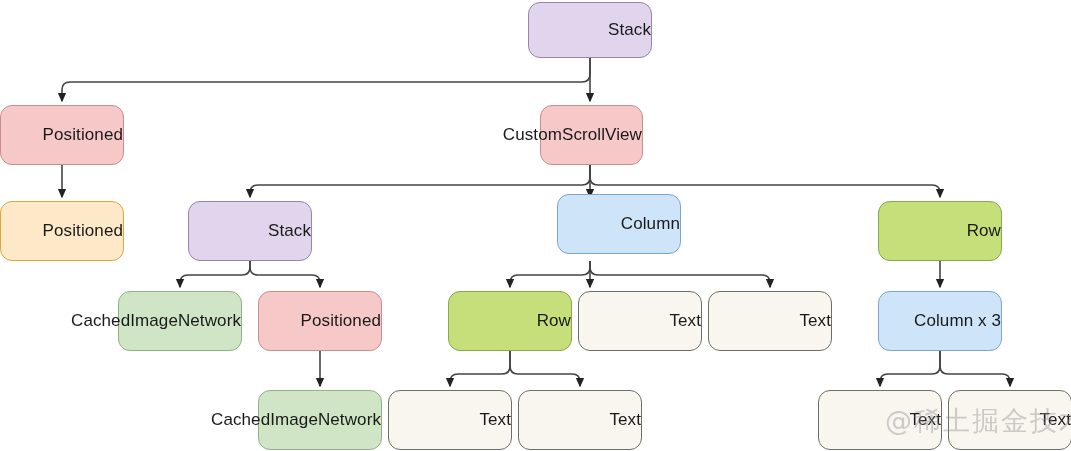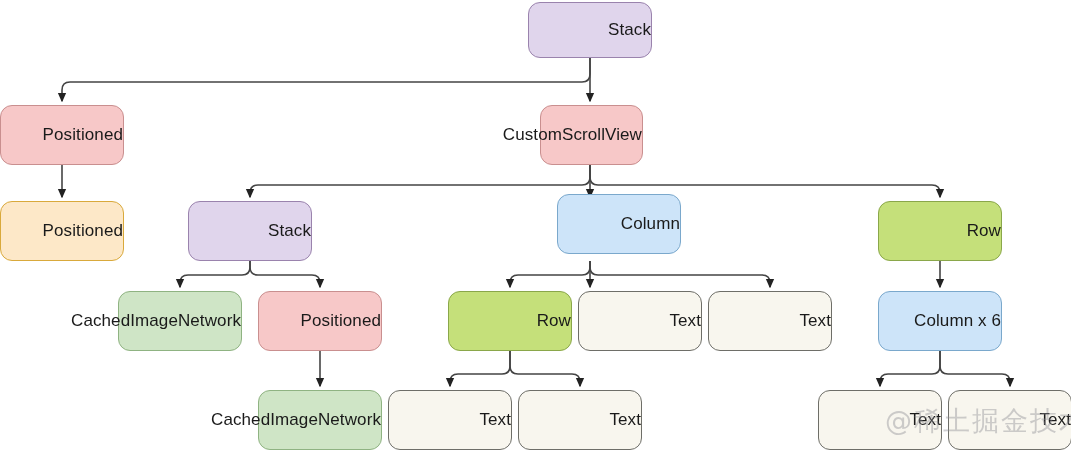--- a/index.html
+++ b/index.html
@@ -123,21 +123,21 @@
       <div class="node" style="left: 448px; top: 291px; width: 124px; height: 60px; background: rgb(197, 224, 122); border-color: rgb(138, 167, 74);">
         <span>Row</span>
       </div>
       <div class="node" style="left: 578px; top: 291px; width: 124px; height: 60px; background: rgb(248, 246, 238); border-color: rgb(110, 110, 104);">
         <span>Text</span>
       </div>
       <div class="node" style="left: 708px; top: 291px; width: 124px; height: 60px; background: rgb(248, 246, 238); border-color: rgb(110, 110, 104);">
         <span>Text</span>
       </div>
       <div class="node" style="left: 878px; top: 291px; width: 124px; height: 60px; background: rgb(205, 228, 249); border-color: rgb(122, 168, 204);">
-        <span>Column x 6</span>
+        <span>Column x 3</span>
       </div>
       <div class="node" style="left: 258px; top: 390px; width: 124px; height: 60px; background: rgb(207, 229, 198); border-color: rgb(143, 179, 130);">
         <span>CachedImageNetwork</span>
       </div>
       <div class="node" style="left: 388px; top: 390px; width: 124px; height: 60px; background: rgb(248, 246, 238); border-color: rgb(110, 110, 104);">
         <span>Text</span>
       </div>
       <div class="node" style="left: 518px; top: 390px; width: 124px; height: 60px; background: rgb(248, 246, 238); border-color: rgb(110, 110, 104);">
         <span>Text</span>
       </div>

